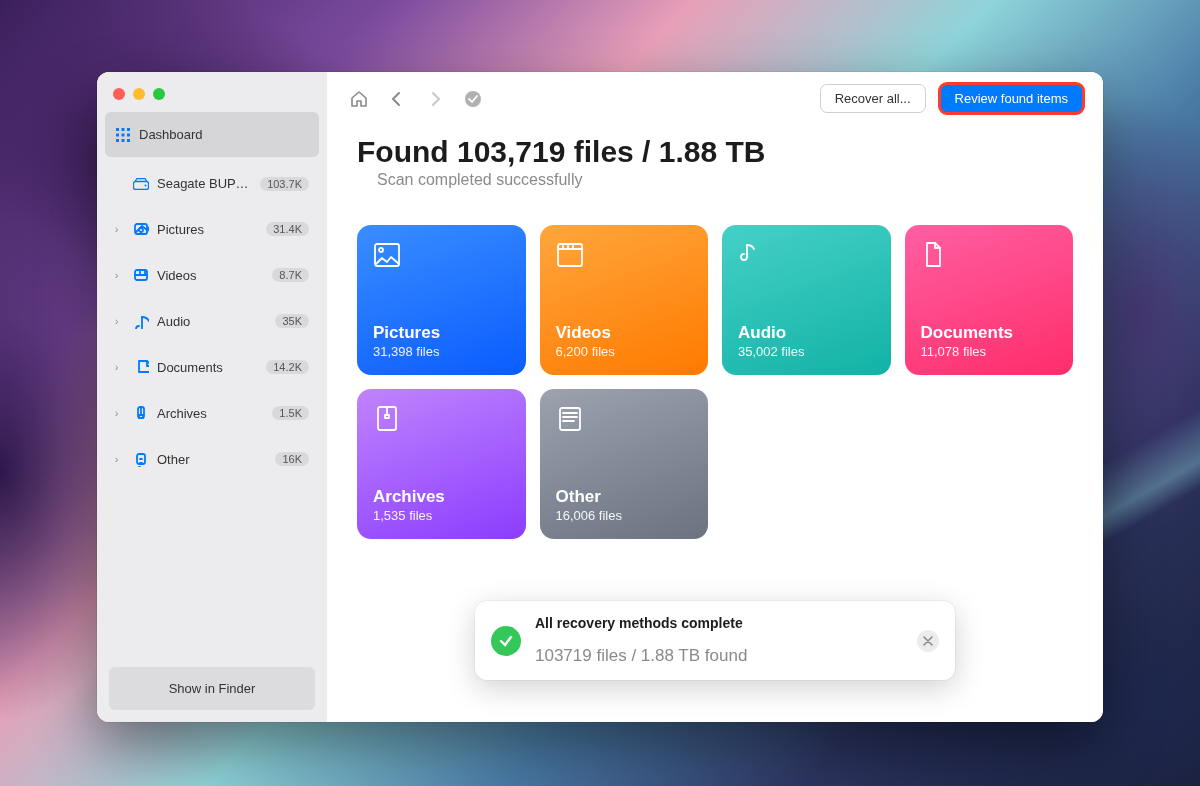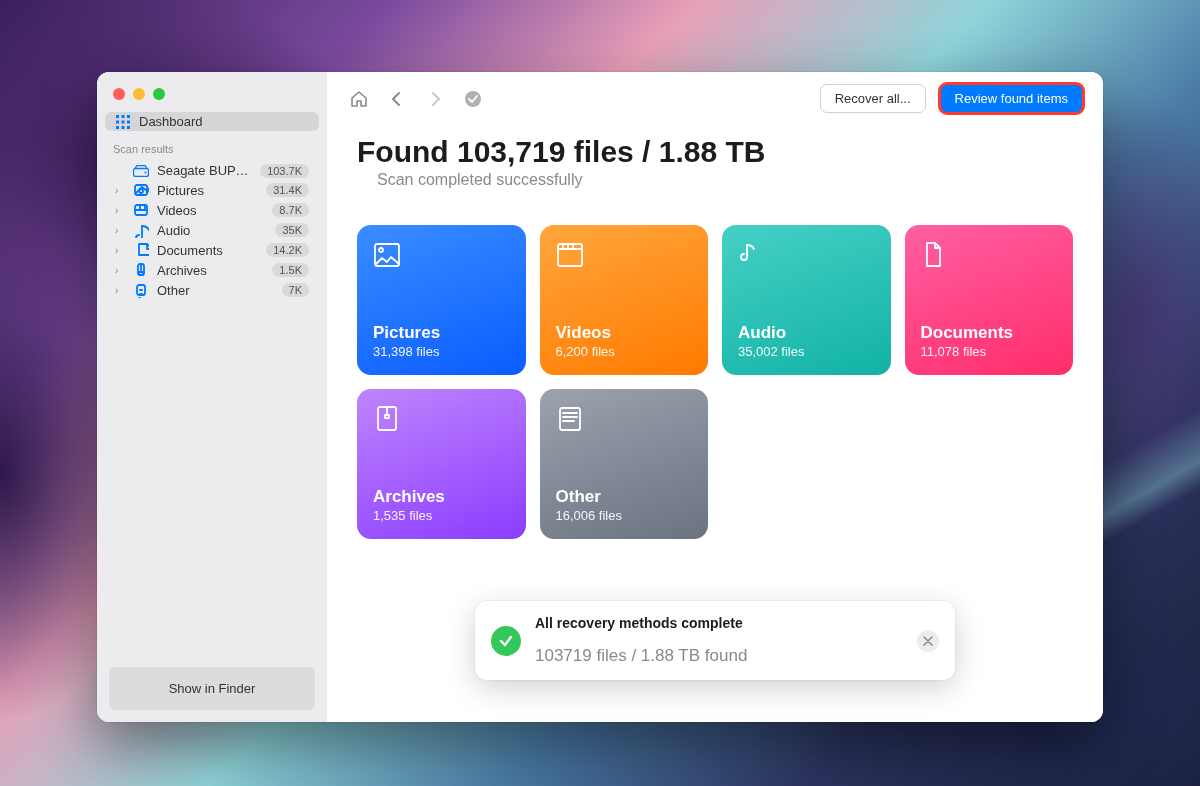--- a/index.html
+++ b/index.html
@@ -18,21 +18,21 @@
 
 .window { position:absolute; left:97px; top:72px; width:1006px; height:650px; background:#fff; border-radius:12px; box-shadow:0 25px 60px rgba(0,0,0,.45),0 0 0 1px rgba(0,0,0,.05); display:flex; overflow:hidden; }
 
 
 .sidebar { width:230px; background:#ececee; display:flex; flex-direction:column; }
 .titlebar { display:flex; gap:8px; padding:16px 16px 10px; }
 .tlight { width:12px; height:12px; border-radius:50%; }
 .tl-close { background:#ff5f57; } .tl-min { background:#febc2e; } .tl-max { background:#28c840; }
 
 .nav-section { padding:2px 8px; }
-.nav-item { display:flex; align-items:center; gap:8px; padding:2px 10px; border-radius:6px; font-size:13px; color:#333; cursor:default; }
+.nav-item { display:flex; align-items:center; gap:8px; padding:15px 10px; border-radius:6px; font-size:13px; color:#333; cursor:default; }
 .nav-item.active { background:#d6d6d8; }
 .nav-item .chev { width:10px; color:#8a8a8e; font-size:10px; }
 .nav-item .ico { width:16px; display:flex; align-items:center; justify-content:center; }
 .nav-item .lbl { flex:1; white-space:nowrap; overflow:hidden; text-overflow:ellipsis; }
 .nav-item .badge { background:#d9d9db; color:#555; font-size:11px; padding:1px 7px; border-radius:9px; }
 .section-head { font-size:11px; color:#8a8a8e; padding:10px 16px 4px; font-weight:500; }
 
 .sidebar-footer { margin-top:auto; padding:12px; }
 .finder-btn { width:100%; padding:14px; border:none; border-radius:6px; background:#dcdcde; font-size:13px; color:#333; cursor:default; }
 
@@ -101,21 +101,20 @@
                 <rect y="11" width="3" height="3"></rect>
                 <rect x="5.5" y="11" width="3" height="3"></rect>
                 <rect x="11" y="11" width="3" height="3"></rect>
               </g>
             </svg>
         </span>
         <span class="lbl">Dashboard</span>
       </div>
     </div>
 
-    <div class="section-head">Scan results</div>
 
     <div class="nav-section">
       <div class="nav-item">
         <span class="chev"></span>
         <span class="ico">
           <svg width="16" height="12" viewBox="0 0 16 12">
               <rect x="0.5" y="3.5" width="15" height="8" rx="2" fill="none" stroke="#007aff" stroke-width="1.3"></rect>
               <path d="M2 3.5 L4 0.5 H12 L14 3.5" fill="none" stroke="#007aff" stroke-width="1.3"></path>
               <circle cx="12.5" cy="7.5" r="1" fill="#007aff"></circle>
             </svg>
@@ -189,21 +188,21 @@
             <span class="chev">›</span>
             <span class="ico">
               <svg width="16" height="16" viewBox="0 0 16 16">
                 <rect x="4" y="3" width="8" height="10" rx="2" fill="none" stroke="#007aff" stroke-width="1.8" stroke-linejoin="round" stroke-linecap="round"></rect>
                 <line x1="7" y1="8" x2="9" y2="8" fill="none" stroke="#007aff" stroke-width="1.8" stroke-linejoin="round" stroke-linecap="round"></line>
                 <line x1="7" y1="12" x2="9" y2="12" fill="none" stroke="#007aff" stroke-width="1.8" stroke-linejoin="round" stroke-linecap="round"></line>
                 <line x1="7" y1="16" x2="6" y2="16" fill="none" stroke="#007aff" stroke-width="1.8" stroke-linejoin="round" stroke-linecap="round"></line>
               </svg>
             </span>
             <span class="lbl">Other</span>
-            <span class="badge">7K</span>
+            <span class="badge">16K</span>
           </div>
         </div>
     </div>
 
     <div class="sidebar-footer">
       <button class="finder-btn">Show in Finder</button>
     </div>
   </div>
 
   <div class="main">

